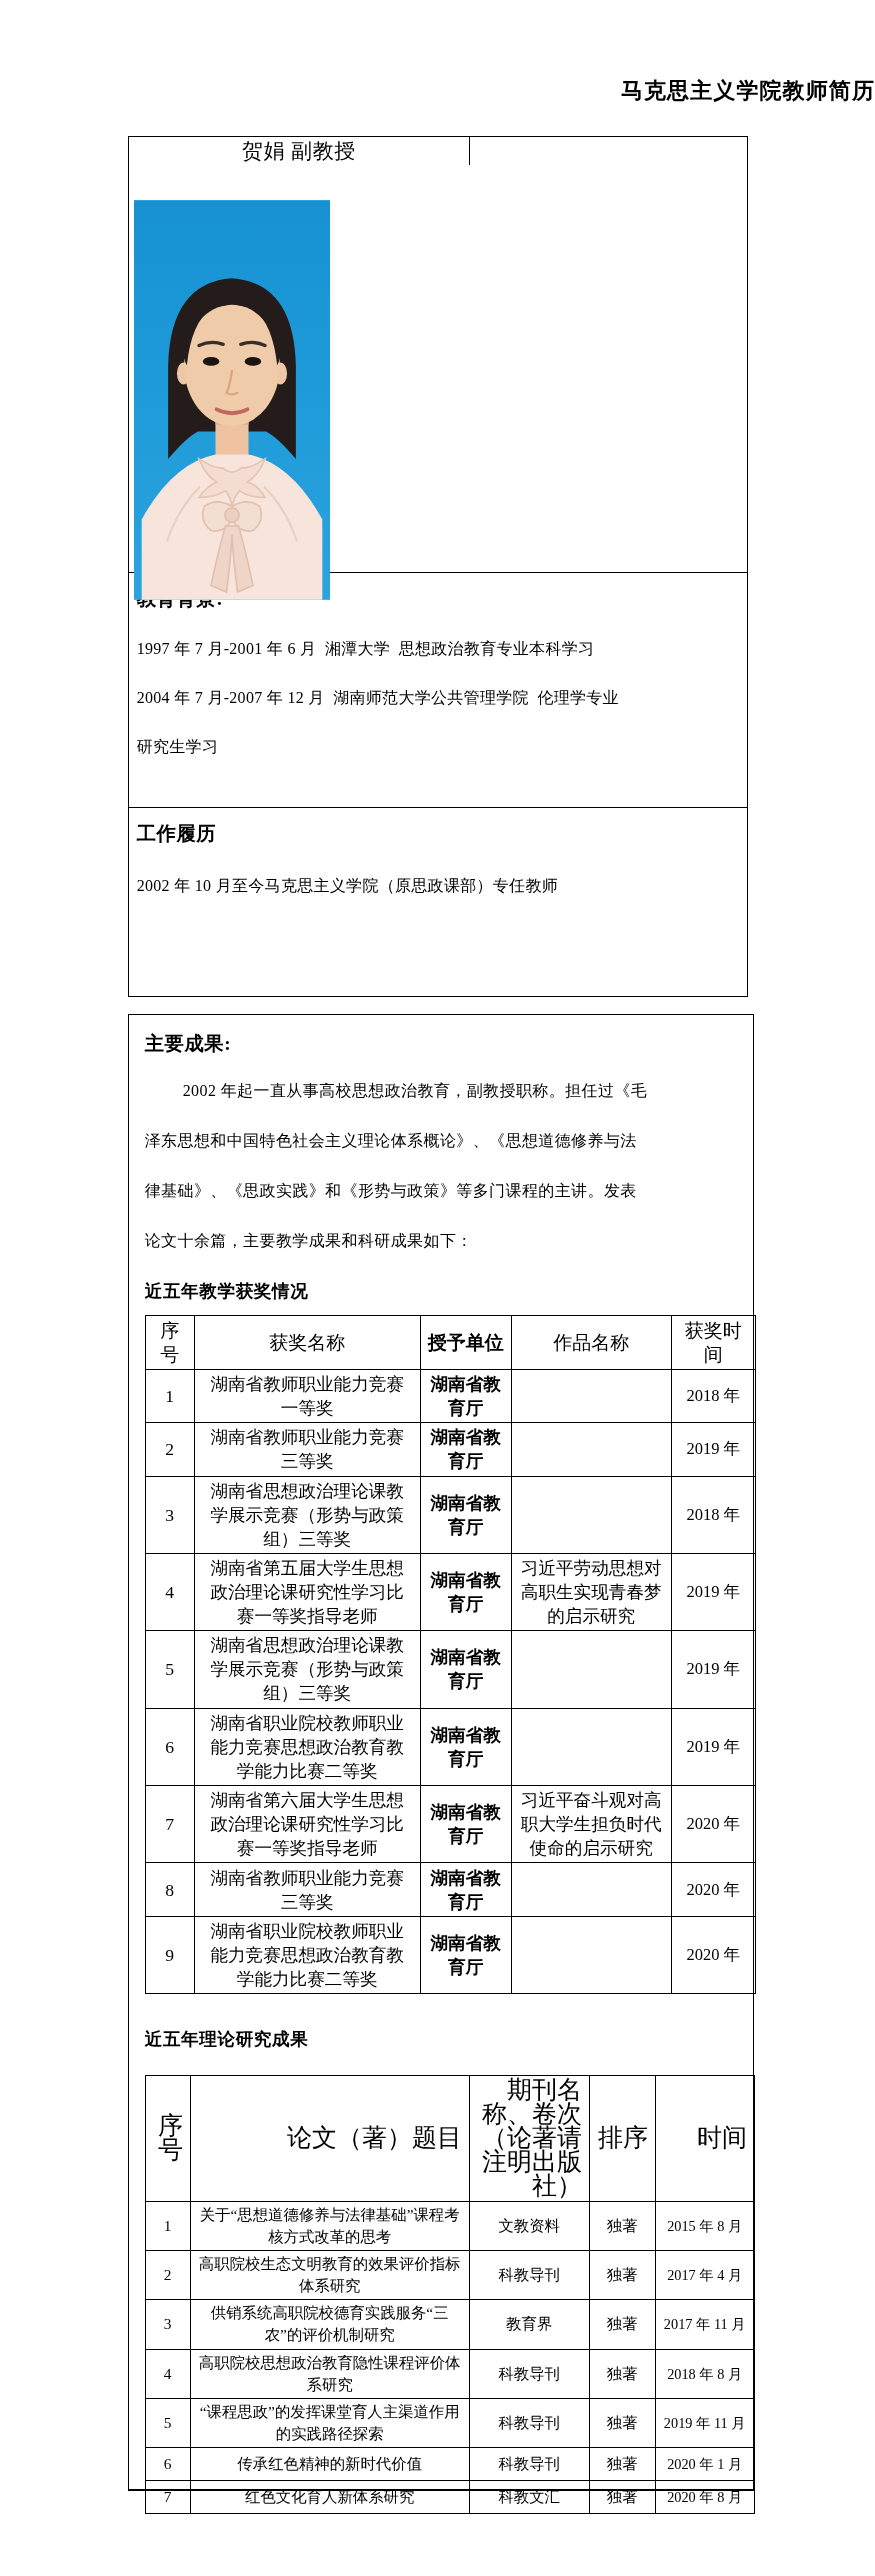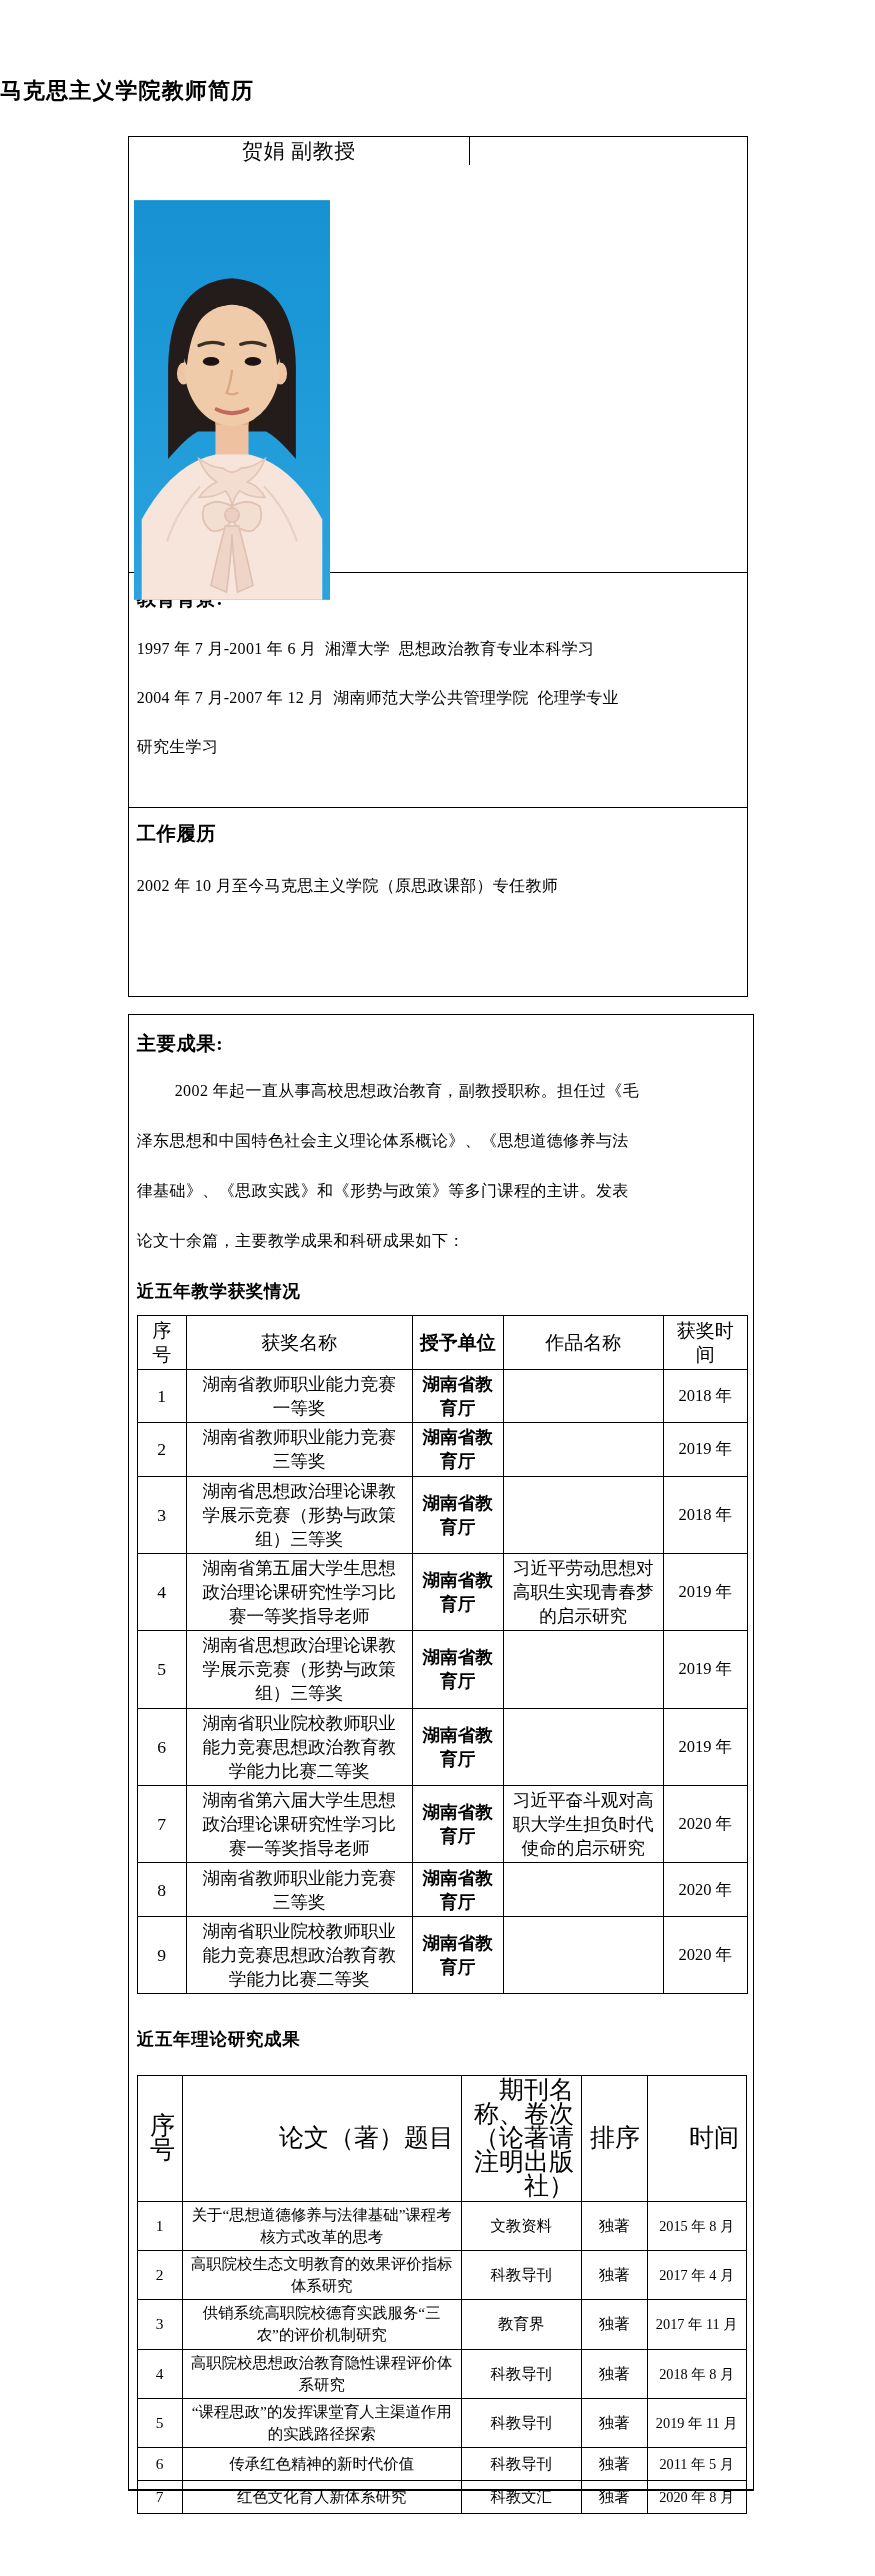--- a/index.html
+++ b/index.html
@@ -3,21 +3,21 @@
 <meta charset="utf-8">
 <style>
   html,body{margin:0;padding:0;}
   body{
     width:875px;height:2576px;position:relative;background:#ffffff;color:#000;
     font-family:"Liberation Serif","DejaVu Serif",serif;
     overflow:hidden;
   }
   .doc-title{
     position:absolute;top:76px;left:0;width:100%;
-    text-align:left;font-size:22px;font-weight:bold;letter-spacing:1.1px;
+    text-align:right;font-size:22px;font-weight:bold;letter-spacing:1.1px;
   }
   
   .tbl1{
     position:absolute;left:128px;top:136px;width:620px;
     border:1.1px solid #000;box-sizing:border-box;background:#fff;
   }
   .t1-rowA{height:435px;border-bottom:1.1px solid #000;display:flex;flex-direction:column;}
   .t1-name-cell{
     width:341px;flex:none;border-right:1.1px solid #000;box-sizing:border-box;
     display:flex;align-items:center;justify-content:center;
@@ -30,21 +30,21 @@
   .photo svg{display:block;}
   .t1-rowB{height:235px;border-bottom:1.1px solid #000;box-sizing:border-box;padding:12px 0 0 7.7px;}
   .t1-rowC{height:188px;box-sizing:border-box;padding:12px 0 0 7.7px;}
   .blk-heading{font-size:19.3px;font-weight:bold;letter-spacing:0.6px;}
   .line{font-size:16px;white-space:pre-wrap;letter-spacing:0.3px;line-height:24px;}
   .edu-lines .line{margin-top:25px;}
   .work-lines .line{margin-top:26.5px;}
   
   .tbl2{
     position:absolute;left:128px;top:1014px;width:626px;height:1477px;
-    border:1.1px solid #000;border-bottom-width:2.2px;box-sizing:border-box;background:#fff;
+    border:1.1px solid #000;border-bottom-width:2.2px;box-sizing:border-box;background:#fff;padding-left:8px;
   }
   .tbl2-inner{padding:15.4px 11px 0 7.7px;}
   .para{margin-top:8.8px;}
   .para .line{line-height:50px;letter-spacing:0.4px;}
   .para .indent{text-indent:38px;}
   .section-label{font-size:17.6px;font-weight:bold;letter-spacing:0.6px;margin-top:13.2px;}
   .label-awards{margin-top:13.2px;}
   .label-research{margin-top:33px;}
   table{border-collapse:collapse;table-layout:fixed;margin-left:0px;}
   .grid{width:609px;margin-top:12px;}
@@ -288,21 +288,21 @@
         <td class="r-title">“课程思政”的发挥课堂育人主渠道作用的实践路径探索</td>
         <td class="r-journal">科教导刊</td>
         <td class="r-order">独著</td>
         <td class="r-time">2019 年 11 月</td>
       </tr>
       <tr class="rr-s">
         <td class="r-no">6</td>
         <td class="r-title">传承红色精神的新时代价值</td>
         <td class="r-journal">科教导刊</td>
         <td class="r-order">独著</td>
-        <td class="r-time">2011 年 5 月</td>
+        <td class="r-time">2020 年 1 月</td>
       </tr>
       <tr class="rr-s">
         <td class="r-no">7</td>
         <td class="r-title">红色文化育人新体系研究</td>
         <td class="r-journal">科教文汇</td>
         <td class="r-order">独著</td>
         <td class="r-time">2020 年 8 月</td>
       </tr>
     </tbody>
       </table>

